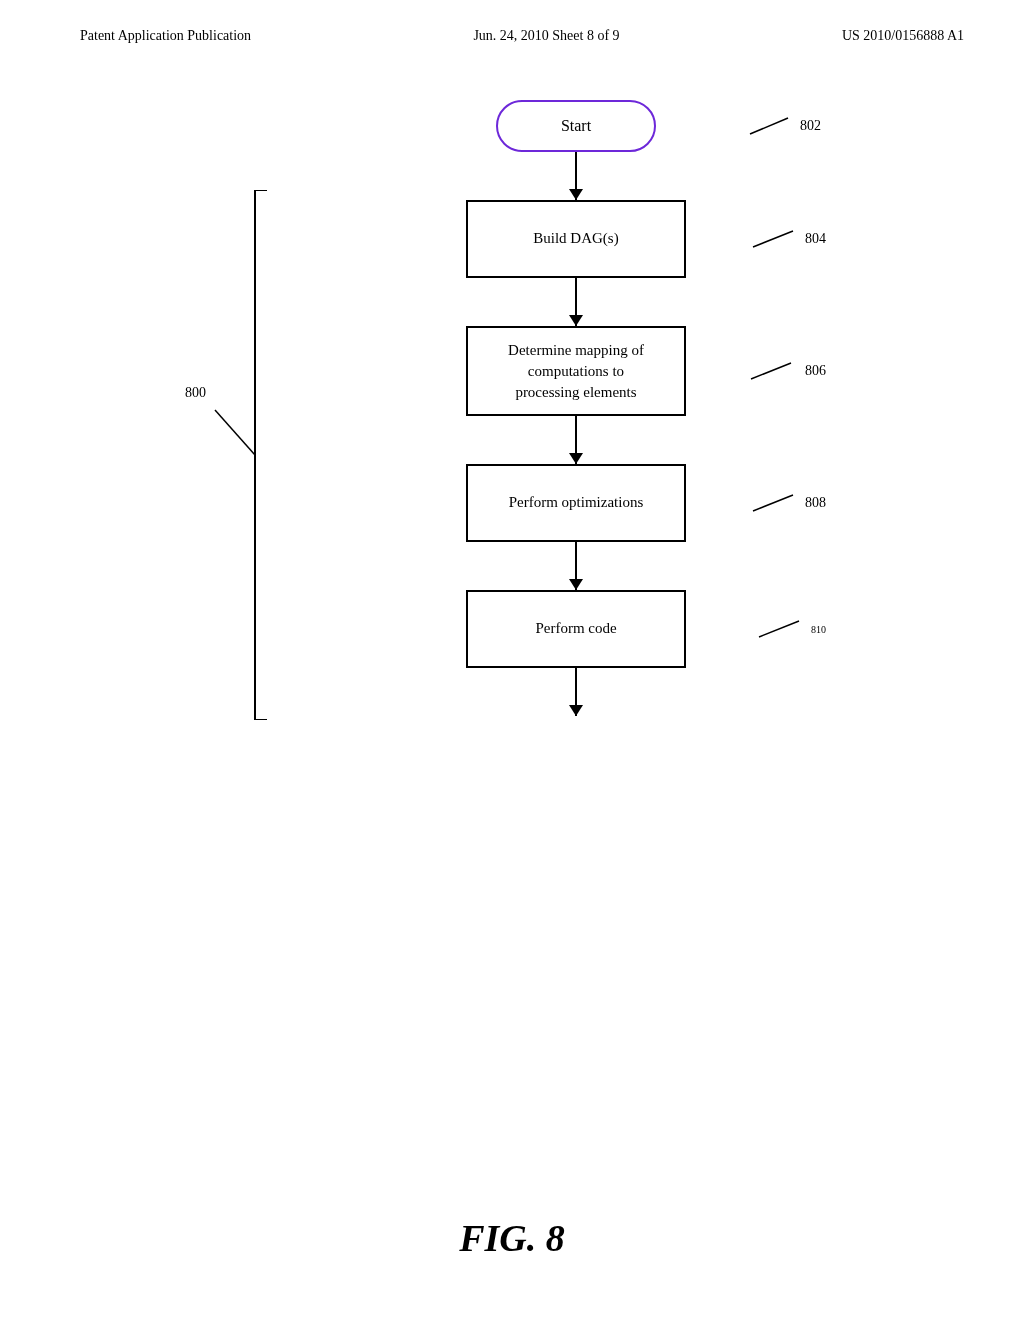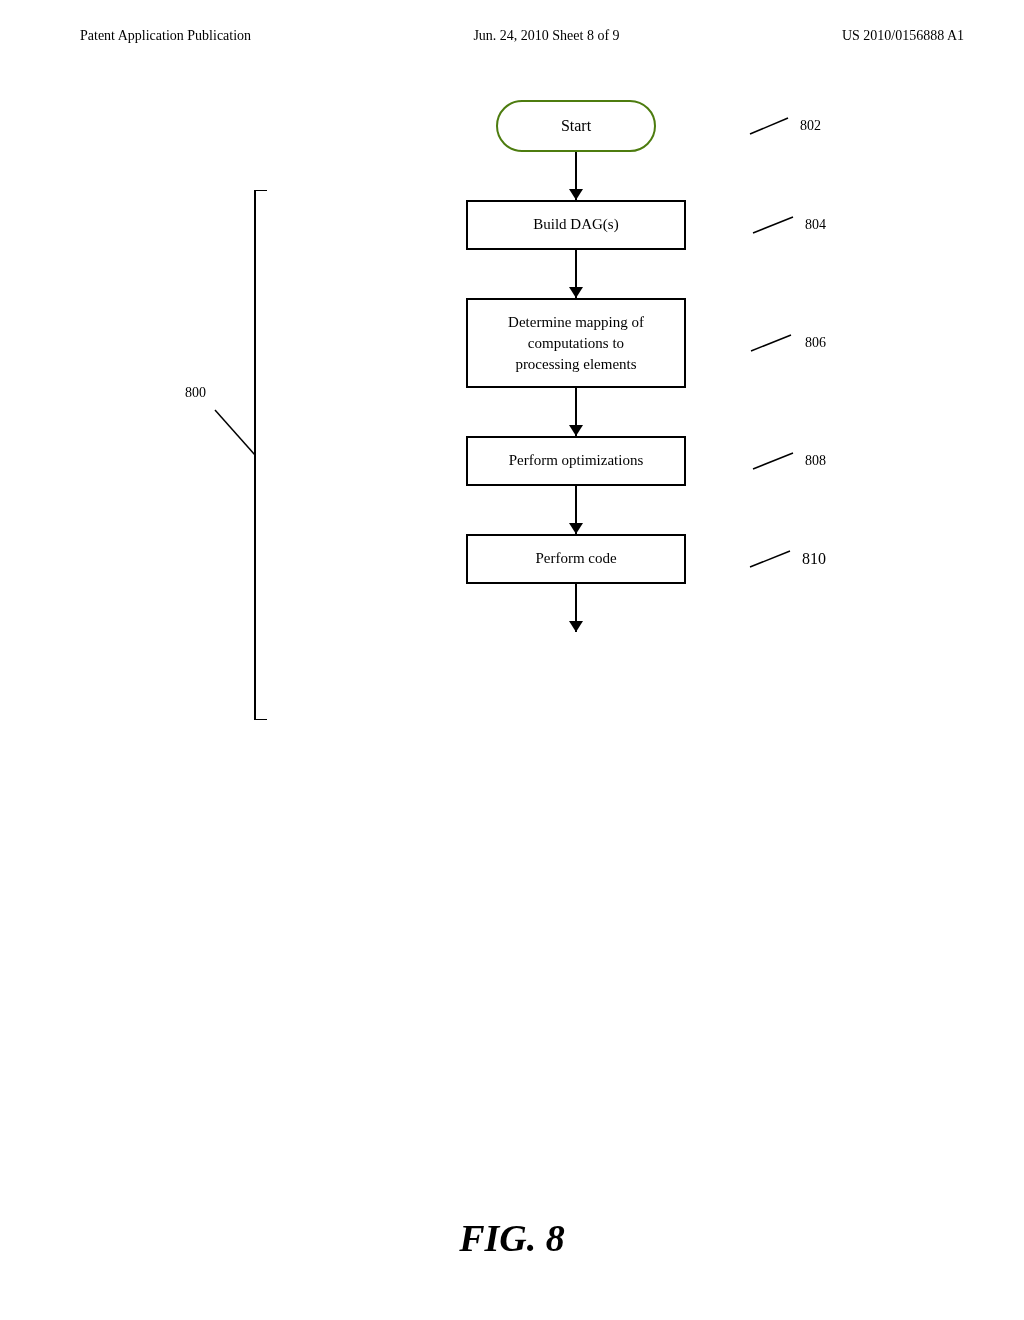--- a/index.html
+++ b/index.html
@@ -53,34 +53,34 @@
       top: 50%;
       transform: translateY(-50%);
       font-size: 14px;
       white-space: nowrap;
     }
 
     
     .node-rounded {
       width: 160px;
       height: 52px;
-      border: 2px solid #4d7c0f;
+      border: 2px solid #6d28d9;
       border-radius: 26px;
       display: flex;
       align-items: center;
       justify-content: center;
       background: #fff;
       font-size: 16px;
       margin: 0 auto;
     }
 
     
     .node-rect {
       width: 220px;
-      height: 50px;
+      height: 78px;
       border: 2px solid #000;
       display: flex;
       align-items: center;
       justify-content: center;
       background: #fff;
       font-size: 15px;
       text-align: center;
       margin: 0 auto;
       line-height: 1.3;
       padding: 8px;
@@ -210,21 +210,21 @@
     </div>
 
     <div class="node-container" style="justify-content:center;">
       <div class="node-rect">
         <span>Perform code</span>
       </div>
       <div class="node-label-right" style="right:-90px; display:flex; align-items:center;">
         <svg width="50" height="24" style="overflow:visible;">
           <line x1="0" y1="20" x2="40" y2="4" stroke="#000" stroke-width="1.5"></line>
         </svg>
-        <span style="font-size:16px; margin-left:2px;">810</span>
+        <span style="font-size:10px; margin-left:2px;">810</span>
       </div>
     </div>
 
     <div class="arrow-connector">
       <div class="arrow-line"></div>
       <div class="arrow-head"></div>
     </div>
 
 
   </div>

